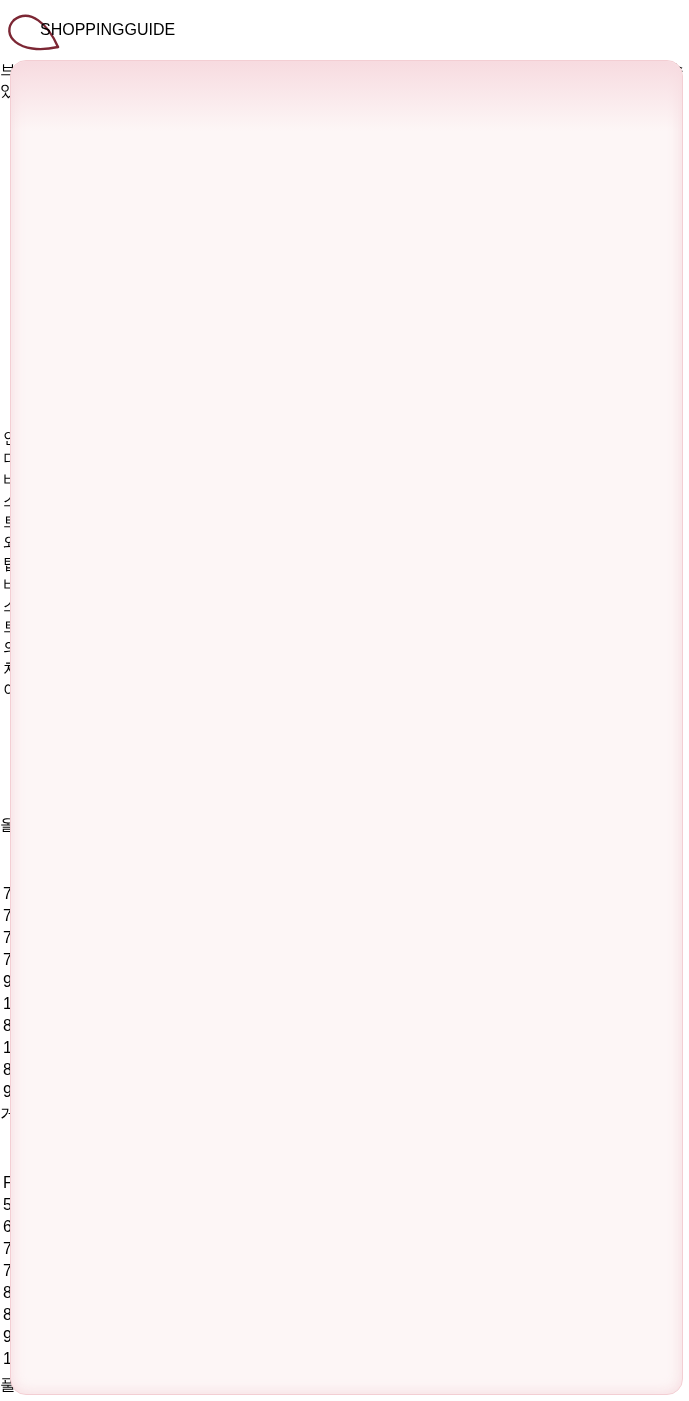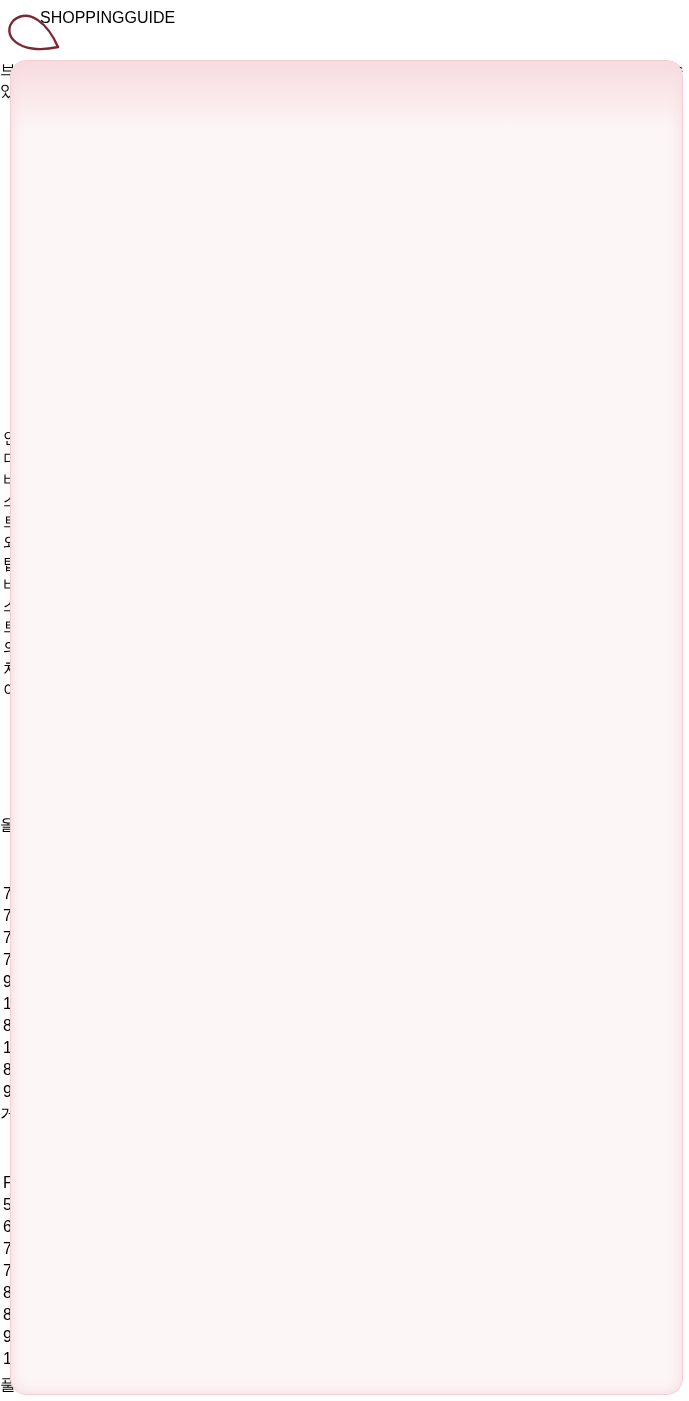--- a/index.html
+++ b/index.html
@@ -13,21 +13,21 @@
     background:#fdf6f6;border:1px solid #f3ced3;border-radius:16px;
     box-shadow:inset 0 0 14px rgba(238,182,192,.45);
   }
   .panel::before{
     content:'';position:absolute;top:0;left:0;right:0;height:70px;
     border-radius:16px 16px 0 0;
     background:linear-gradient(180deg,#f7dbe0,rgba(253,246,246,0));
   }
   
   .tag{
-    position:absolute;top:9px;left:40px;width:300px;height:42px;
+    position:absolute;top:21px;left:40px;width:300px;height:42px;
     background:linear-gradient(180deg,#d databases;
     background:linear-gradient(180deg,#d68b99,#eebfc7);
     border-radius:6px;transform:rotate(-3.6deg);
     box-shadow:2px 3px 6px rgba(180,120,130,.35);z-index:3;
   }
   .tag-inner{
     position:absolute;inset:4px;border:2px dashed rgba(255,255,255,.9);
     border-radius:4px;display:flex;align-items:center;padding-left:16px;gap:3px;
   }
   .hole{

